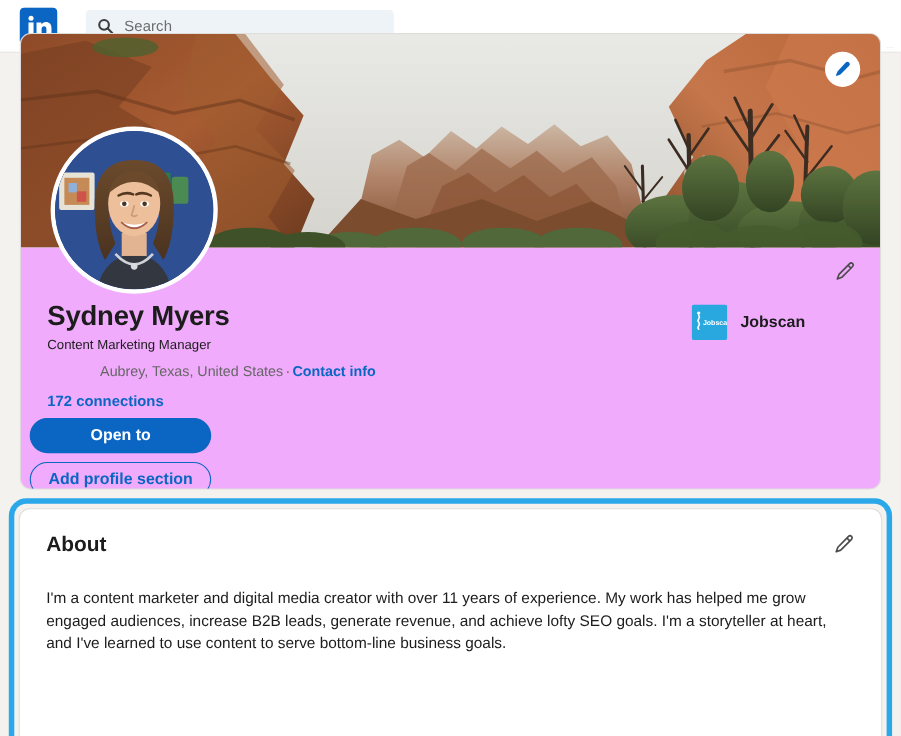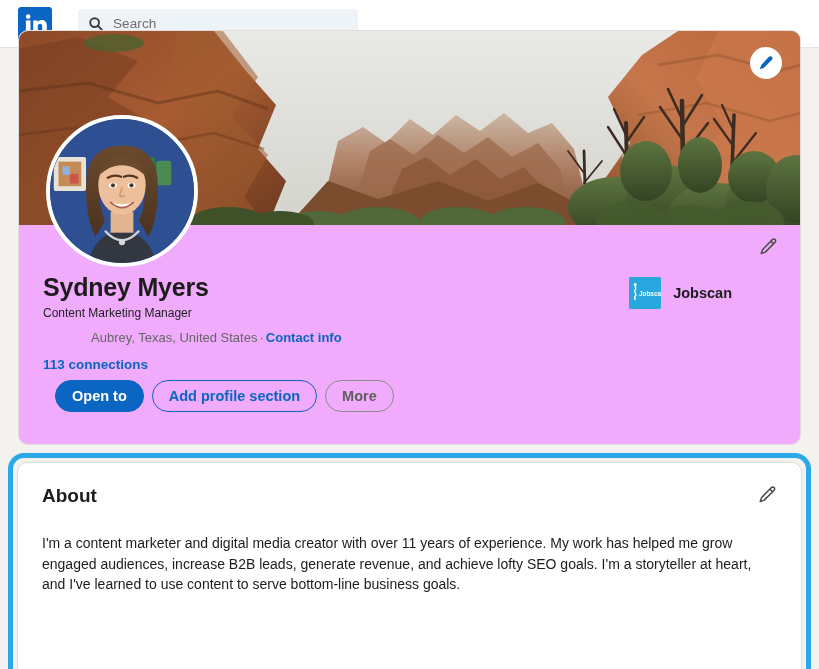--- a/index.html
+++ b/index.html
@@ -211,23 +211,24 @@
   .company-name {
     font-size: 14.5px;
     font-weight: bold;
     color: #1c1c1c;
   }
 
   
   .actions {
     position: absolute;
     top: 155px;
-    left: 36px;
+    left: 8px;
     display: flex;
     gap: 8px;
+    flex-direction: column;
   }
   .btn {
     height: 32px;
     border-radius: 16px;
     font-size: 14.5px;
     font-weight: bold;
     display: inline-flex;
     align-items: center;
     justify-content: center;
     padding: 0 16px;
@@ -484,21 +485,21 @@
         </svg>
       </span>
     </div>
 
     <div class="identity">
       <div class="person-name">Sydney Myers</div>
       <div class="headline">Content Marketing Manager</div>
       <div class="locationline">
         <span>Aubrey, Texas, United States</span><span class="sep">·</span><span class="contact-link">Contact info</span>
       </div>
-      <div class="connections">113 connections</div>
+      <div class="connections">172 connections</div>
     </div>
 
     <div class="company">
       <div class="company-logo">
         <svg viewBox="0 0 32 32" xmlns="http://www.w3.org/2000/svg" aria-hidden="true">
           <rect width="32" height="32" fill="#29a8e0"></rect>
           <path d="M6.2 9.5 q1.3 1.6 0 3.2 q-1.3 1.6 0 3.2 q1.3 1.6 0 3.2 q-1.3 1.6 0 3.2" stroke="#ffffff" stroke-width="1.5" fill="none" stroke-linecap="round"></path>
           <circle cx="6.2" cy="7.6" r="1.5" fill="#ffffff"></circle>
           <text x="10" y="18.6" font-family="Liberation Sans, sans-serif" font-size="6.4" font-weight="bold" fill="#ffffff">Jobscan</text>
         </svg>

